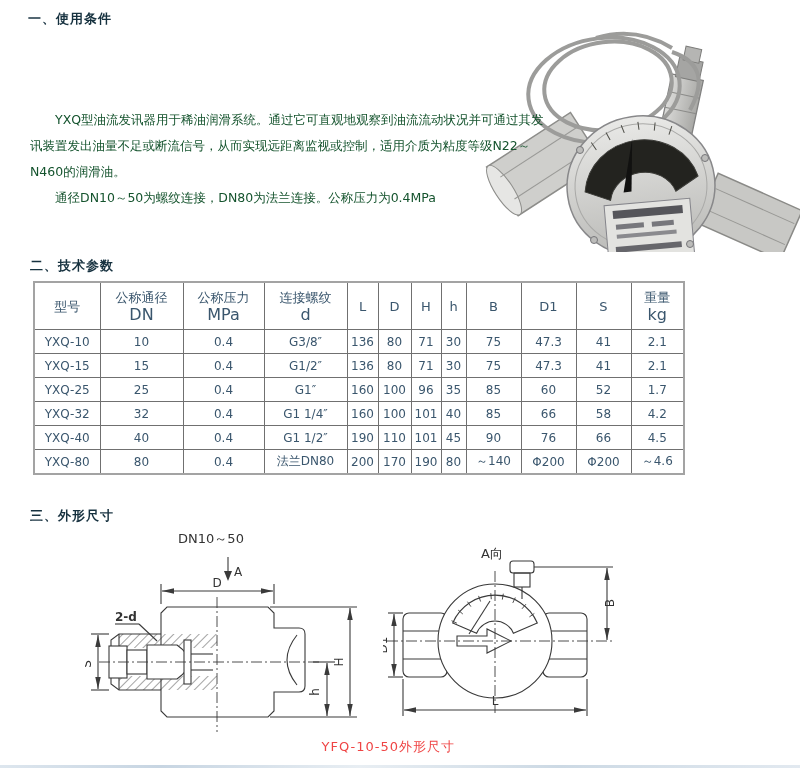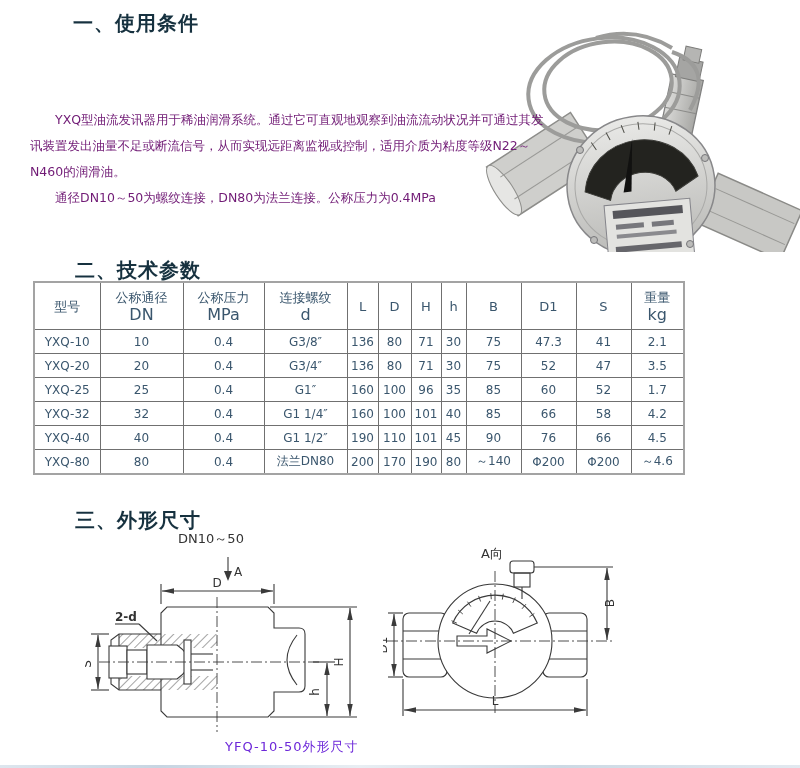--- a/index.html
+++ b/index.html
@@ -1,36 +1,36 @@
 <!DOCTYPE html>
 <html><head>
 <meta charset="utf-8">
 <style>
   html,body{margin:0;padding:0;background:#e9e9e9;}
   .page{position:relative;width:800px;height:768px;background:#ffffff;overflow:hidden;
         font-family:"DejaVu Sans","Liberation Sans",sans-serif;color:#2f5068;}
-  .sec-title{position:absolute;font-size:20px;font-weight:bold;color:#16313f;letter-spacing:1px;margin-left:45px;}
+  .sec-title{position:absolute;font-size:13px;font-weight:bold;color:#16313f;letter-spacing:1px;}
   #s1t{left:28px;top:10px;}
   #s2t{left:30px;top:257px;}
   #s3t{left:30px;top:507px;}
   .para{position:absolute;left:30px;top:107px;width:470px;}
-  .para .ln{height:26px;line-height:26px;font-size:12.5px;white-space:nowrap;color:#701a75;}
+  .para .ln{height:26px;line-height:26px;font-size:12.5px;white-space:nowrap;color:#14532d;}
   .photo{position:absolute;left:476px;top:18px;width:324px;height:234px;}
   table.spec{position:absolute;left:33px;top:281px;width:650px;border-collapse:collapse;
              table-layout:fixed;border:2px solid #a3a3a3;}
   table.spec th,table.spec td{border:1px solid #707070;text-align:center;vertical-align:middle;
              font-weight:normal;color:#3a566d;overflow:hidden;}
   table.spec th{height:44px;font-size:13px;line-height:17px;}
   table.spec td{height:21px;font-size:12px;}
   table.spec th .sub{font-size:16px;}
   .diagram{position:absolute;}
   #ldg{left:85px;top:527px;}
   #rdg{left:383px;top:543px;}
-  .caption{position:absolute;left:225px;top:738px;width:230px;text-align:left;
-           font-size:13px;color:#6d28d9;letter-spacing:1px;}
+  .caption{position:absolute;left:225px;top:738px;width:230px;text-align:right;
+           font-size:13px;color:#ef4444;letter-spacing:1px;}
   .bottom-noise{position:absolute;left:0;bottom:0;width:800px;height:3px;
     background:linear-gradient(90deg,#dde6ee,#c7d5e2 20%,#e8eef3 45%,#ccd9e4 70%,#e2e9f0);}
   svg text{fill:#333333;font-family:"DejaVu Sans","Liberation Sans",sans-serif;}
   .dimtxt{font-size:12px;}
 </style>
 </head>
 <body>
 
 <div class="page">
 
@@ -188,32 +188,32 @@
           <td>136</td>
           <td>80</td>
           <td>71</td>
           <td>30</td>
           <td>75</td>
           <td>47.3</td>
           <td>41</td>
           <td>2.1</td>
         </tr>
         <tr>
-          <td>YXQ-20</td>
-          <td>20</td>
-          <td>0.4</td>
-          <td>G3/4″</td>
+          <td>YXQ-15</td>
+          <td>15</td>
+          <td>0.4</td>
+          <td>G1/2″</td>
           <td>136</td>
           <td>80</td>
           <td>71</td>
           <td>30</td>
           <td>75</td>
-          <td>52</td>
-          <td>47</td>
-          <td>3.5</td>
+          <td>47.3</td>
+          <td>41</td>
+          <td>2.1</td>
         </tr>
         <tr>
           <td>YXQ-25</td>
           <td>25</td>
           <td>0.4</td>
           <td>G1″</td>
           <td>160</td>
           <td>100</td>
           <td>96</td>
           <td>35</td>

